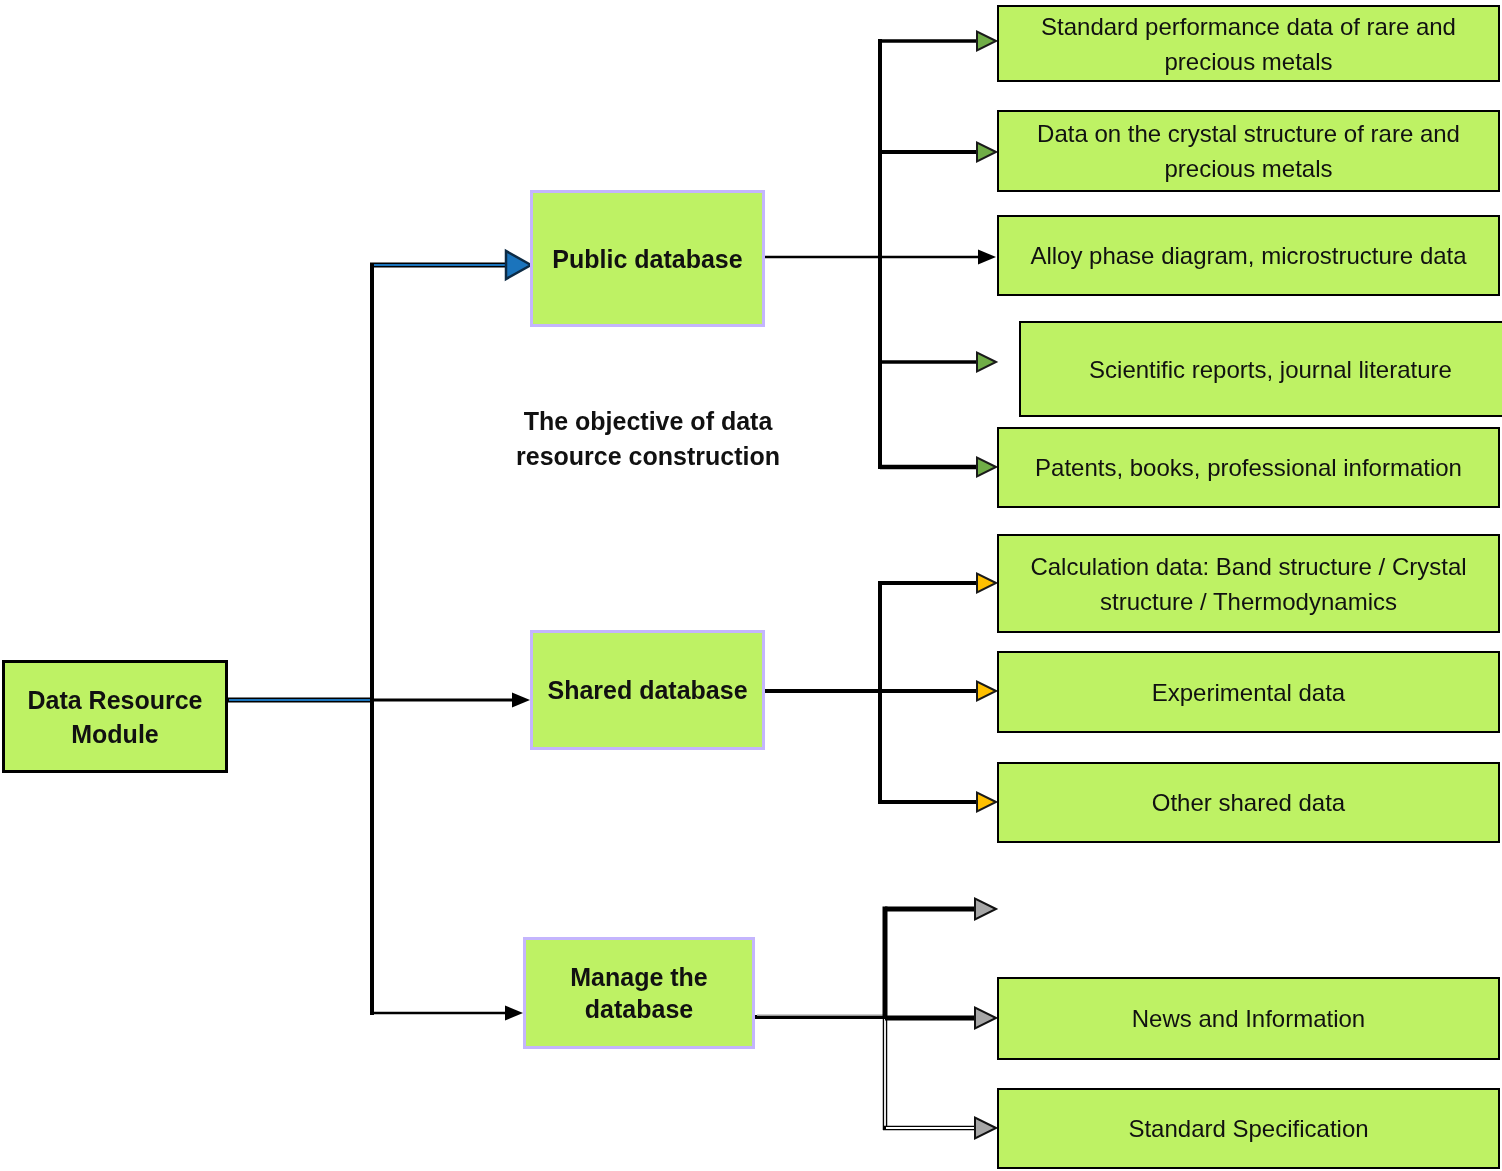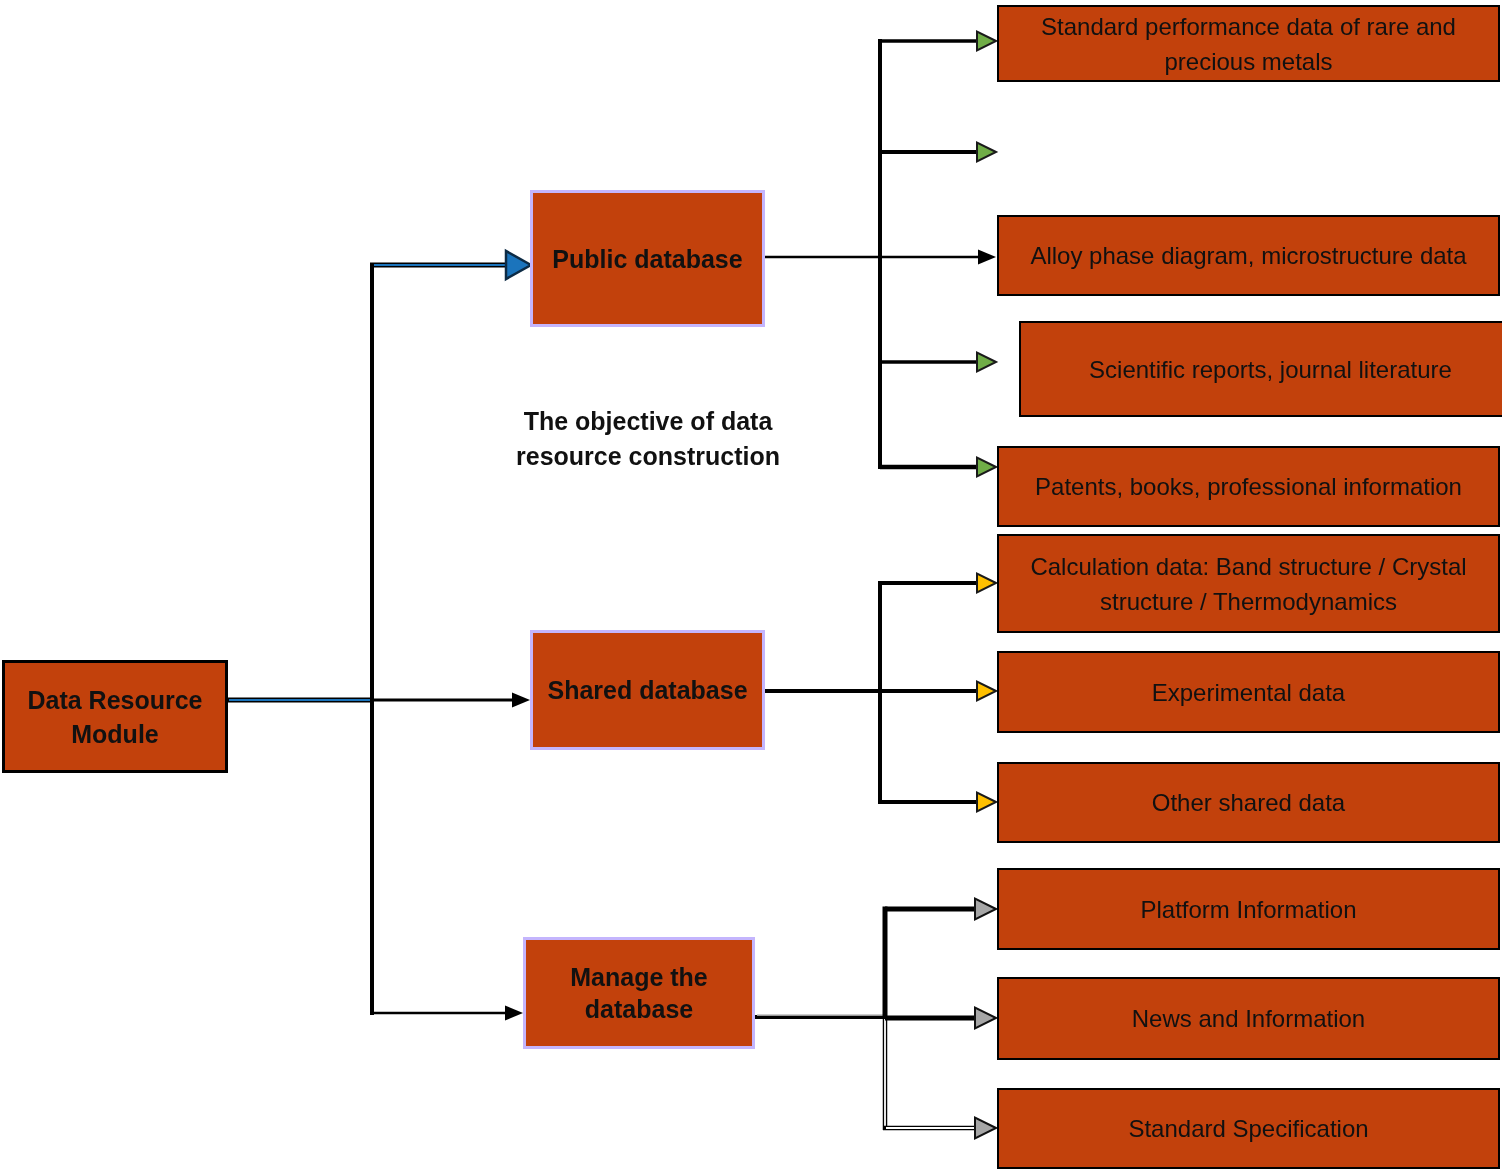--- a/index.html
+++ b/index.html
@@ -2,21 +2,21 @@
 <html><head>
 <meta charset="utf-8">
 <style>
   html,body{margin:0;padding:0;background:#fff;}
   #canvas{
     position:relative;width:1502px;height:1171px;background:#fff;overflow:hidden;
     font-family:"Liberation Sans", sans-serif;color:#111;
   }
   #wires{position:absolute;left:0;top:0;z-index:1;}
   .node{
-    position:absolute;background:#c2410c;display:flex;align-items:center;justify-content:center;
+    position:absolute;background:#bef264;display:flex;align-items:center;justify-content:center;
     text-align:center;box-sizing:border-box;z-index:2;
   }
   .cat{border:3px solid #c4b5fd;font-weight:bold;font-size:25px;line-height:32px;padding:4px 10px;}
   .rootbox{border:3px solid #000;font-weight:bold;font-size:25px;line-height:34px;padding:12px 8px;}
   .leaf{border:2.5px solid #000;font-size:24px;line-height:35px;padding:2px 6px;}
   .caption{
     position:absolute;z-index:2;text-align:center;font-weight:bold;font-size:25px;line-height:35px;margin-top:36px;
   }
 </style>
 </head>
@@ -91,43 +91,43 @@
     <span>Shared database</span>
   </div>
 
   <div class="node cat" style="left:523px;top:937px;width:232px;height:112px">
     <span>Manage the database</span>
   </div>
 
   <div class="node leaf" style="left:997px;top:5px;width:503px;height:77px">
     <span>Standard performance data of rare and precious metals</span>
   </div>
+  <div class="node leaf" style="left:997px;top:110px;width:503px;height:82px">
+    <span>Data on the crystal structure of rare and precious metals</span>
+  </div>
   <div class="node leaf" style="left:997px;top:215px;width:503px;height:81px">
     <span>Alloy phase diagram, microstructure data</span>
   </div>
   <div class="node leaf" style="left:1019px;top:321px;width:503px;height:96px">
     <span>Scientific reports, journal literature</span>
   </div>
-  <div class="node leaf" style="left:997px;top:446px;width:503px;height:81px">
+  <div class="node leaf" style="left:997px;top:427px;width:503px;height:81px">
     <span>Patents, books, professional information</span>
   </div>
 
   <div class="node leaf" style="left:997px;top:534px;width:503px;height:99px">
     <span>Calculation data: Band structure / Crystal structure / Thermodynamics</span>
   </div>
   <div class="node leaf" style="left:997px;top:651px;width:503px;height:82px">
     <span>Experimental data</span>
   </div>
   <div class="node leaf" style="left:997px;top:762px;width:503px;height:81px">
     <span>Other shared data</span>
   </div>
 
-  <div class="node leaf" style="left:997px;top:868px;width:503px;height:82px">
-    <span>Platform Information</span>
-  </div>
   <div class="node leaf" style="left:997px;top:977px;width:503px;height:83px">
     <span>News and Information</span>
   </div>
   <div class="node leaf" style="left:997px;top:1088px;width:503px;height:81px">
     <span>Standard Specification</span>
   </div>
 
 </div>
 
 </body></html>

